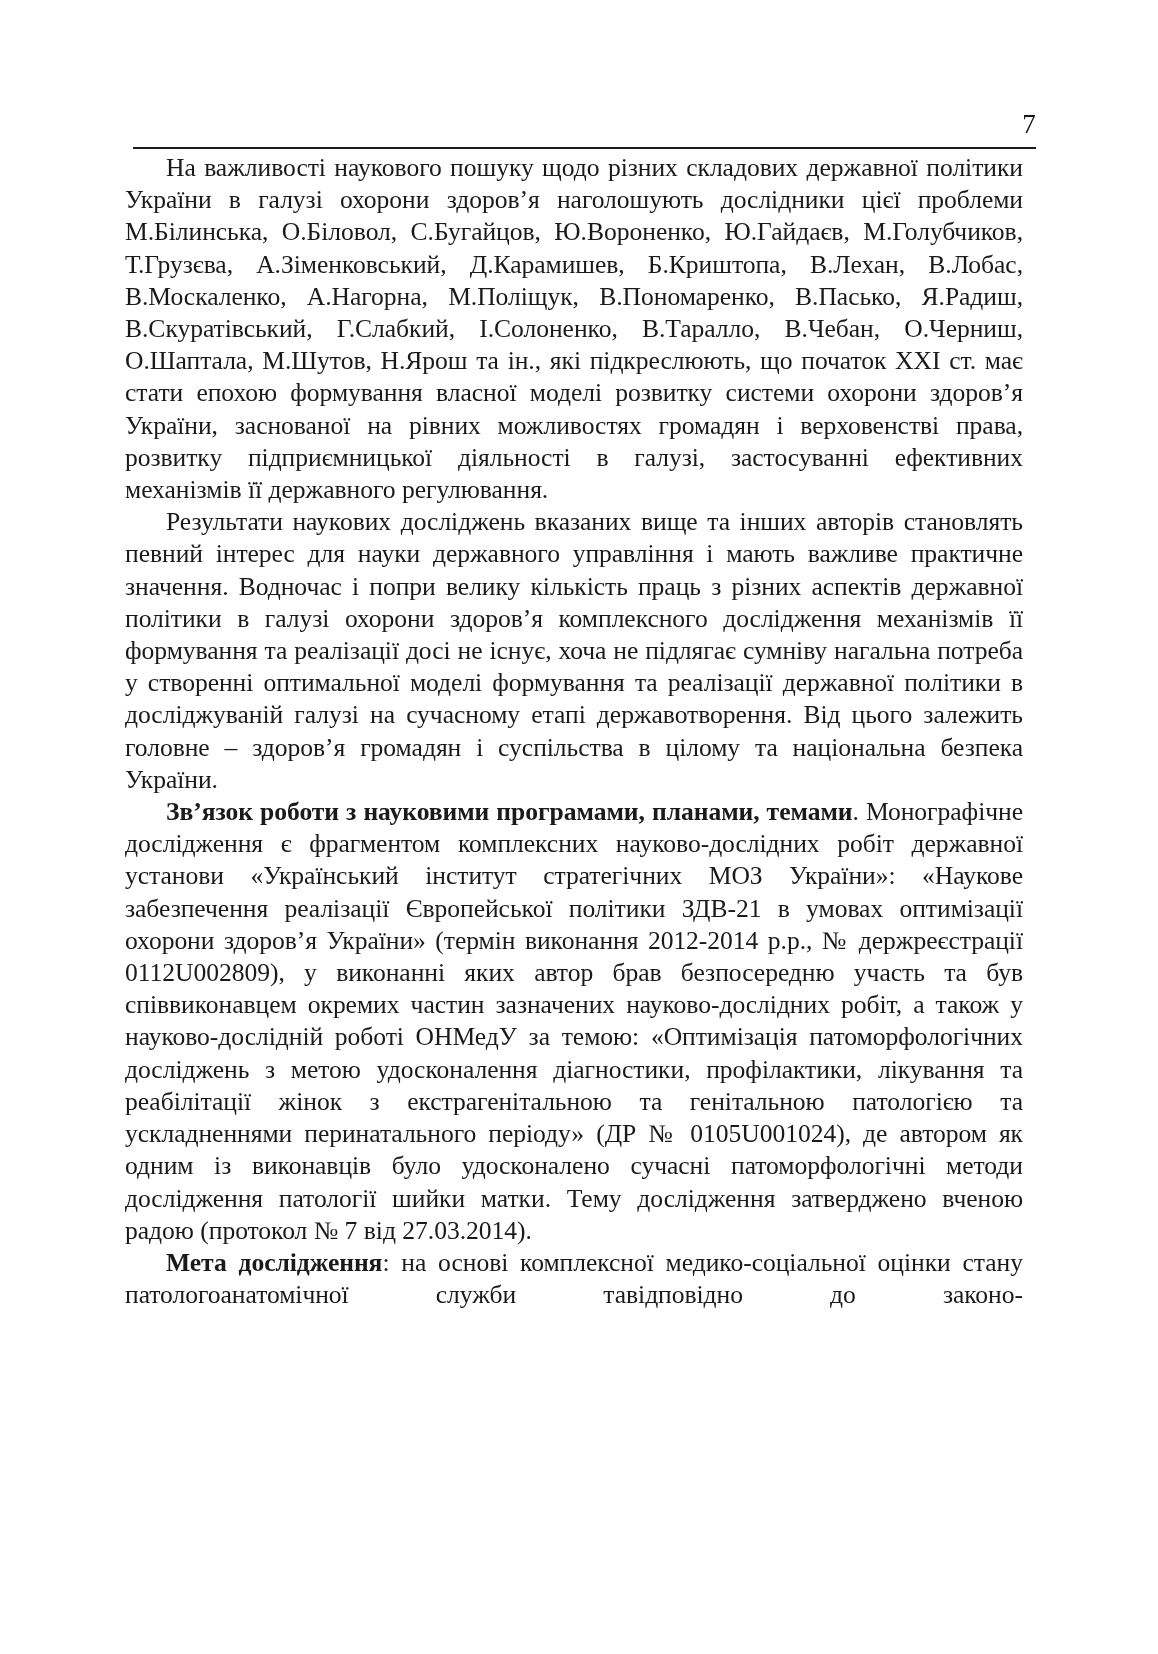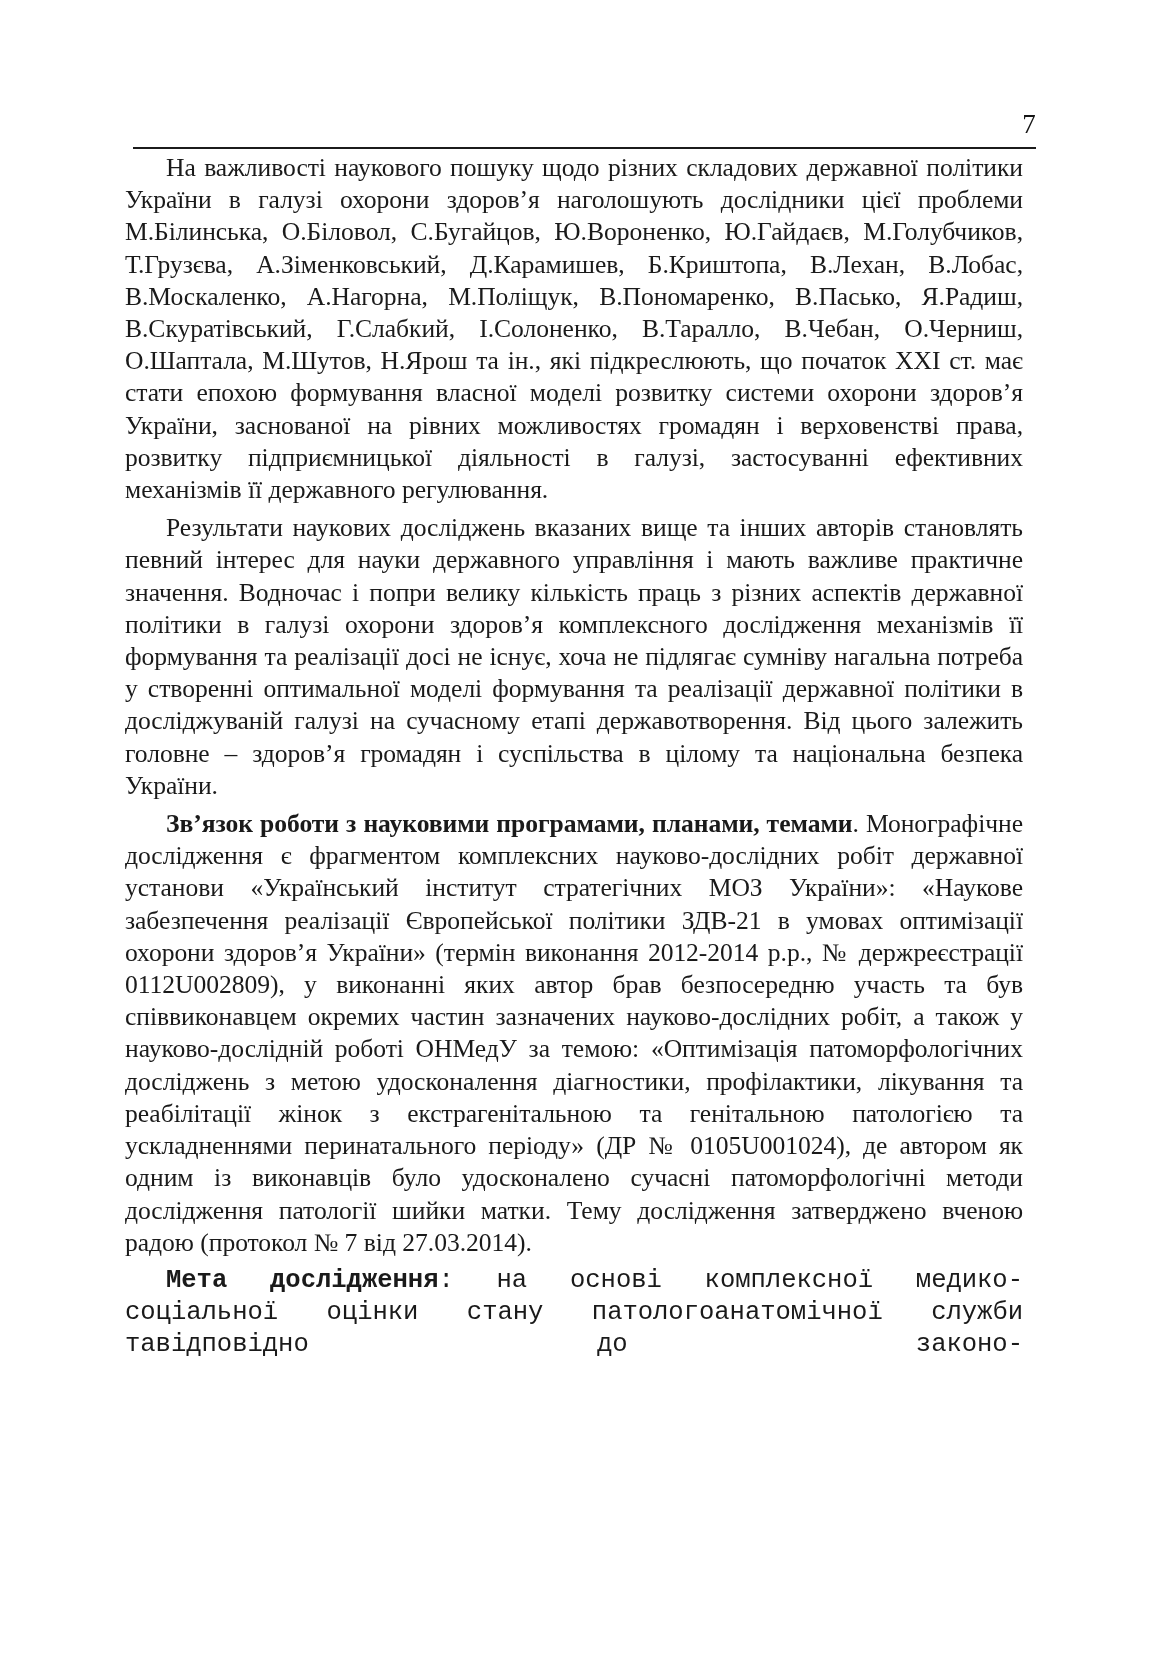--- a/index.html
+++ b/index.html
@@ -59,29 +59,28 @@
     text-align: justify;
     text-justify: inter-word;
     text-indent: 41px;
     font-size: 25.6px;
     line-height: 32.2px;
     letter-spacing: -0.05px;
     word-spacing: 0.1px;
     hyphens: manual;
   }
   p.para + p.para {
-    margin-top: 6px;
+    margin-top: 0;
   }
   .bold-lead {
     font-weight: bold;
   }
   
   .para.cut {
     text-align-last: justify;
-    font-family: Liberation Mono, monospace;
   }
   .para.normal-last {
     text-align-last: left;
   }
 </style>
 </head>
 <body>
 
 <div class="page">
 

